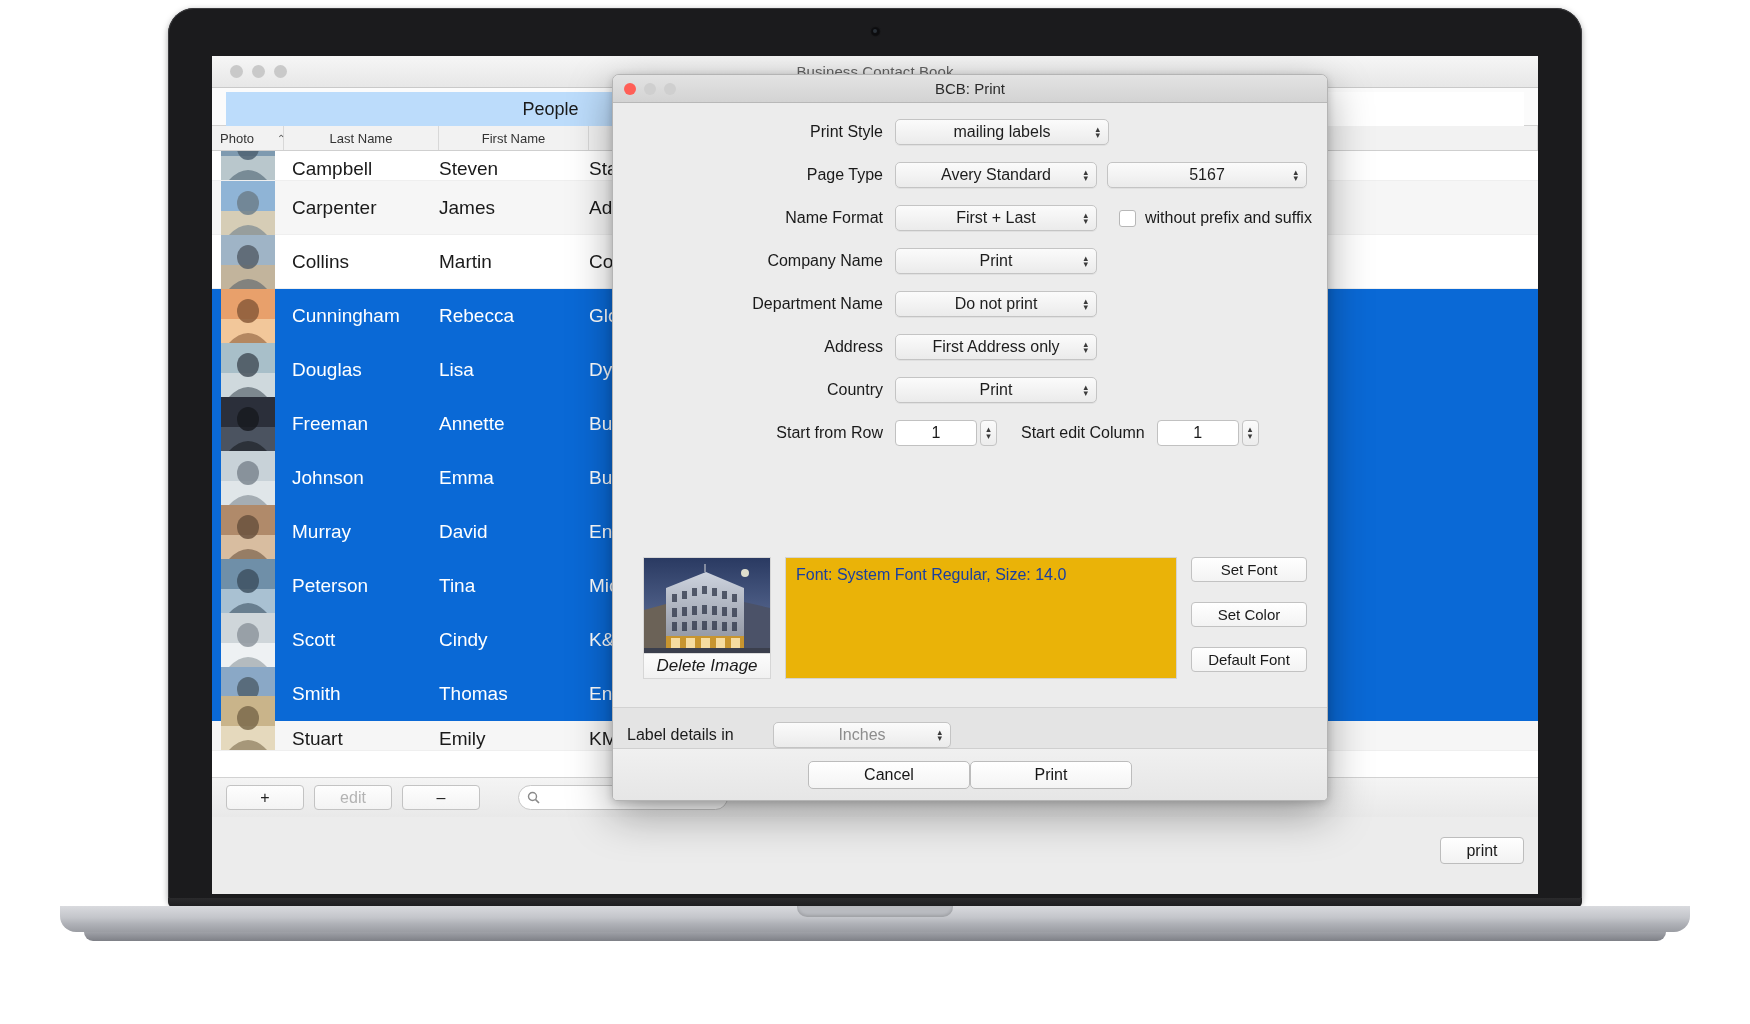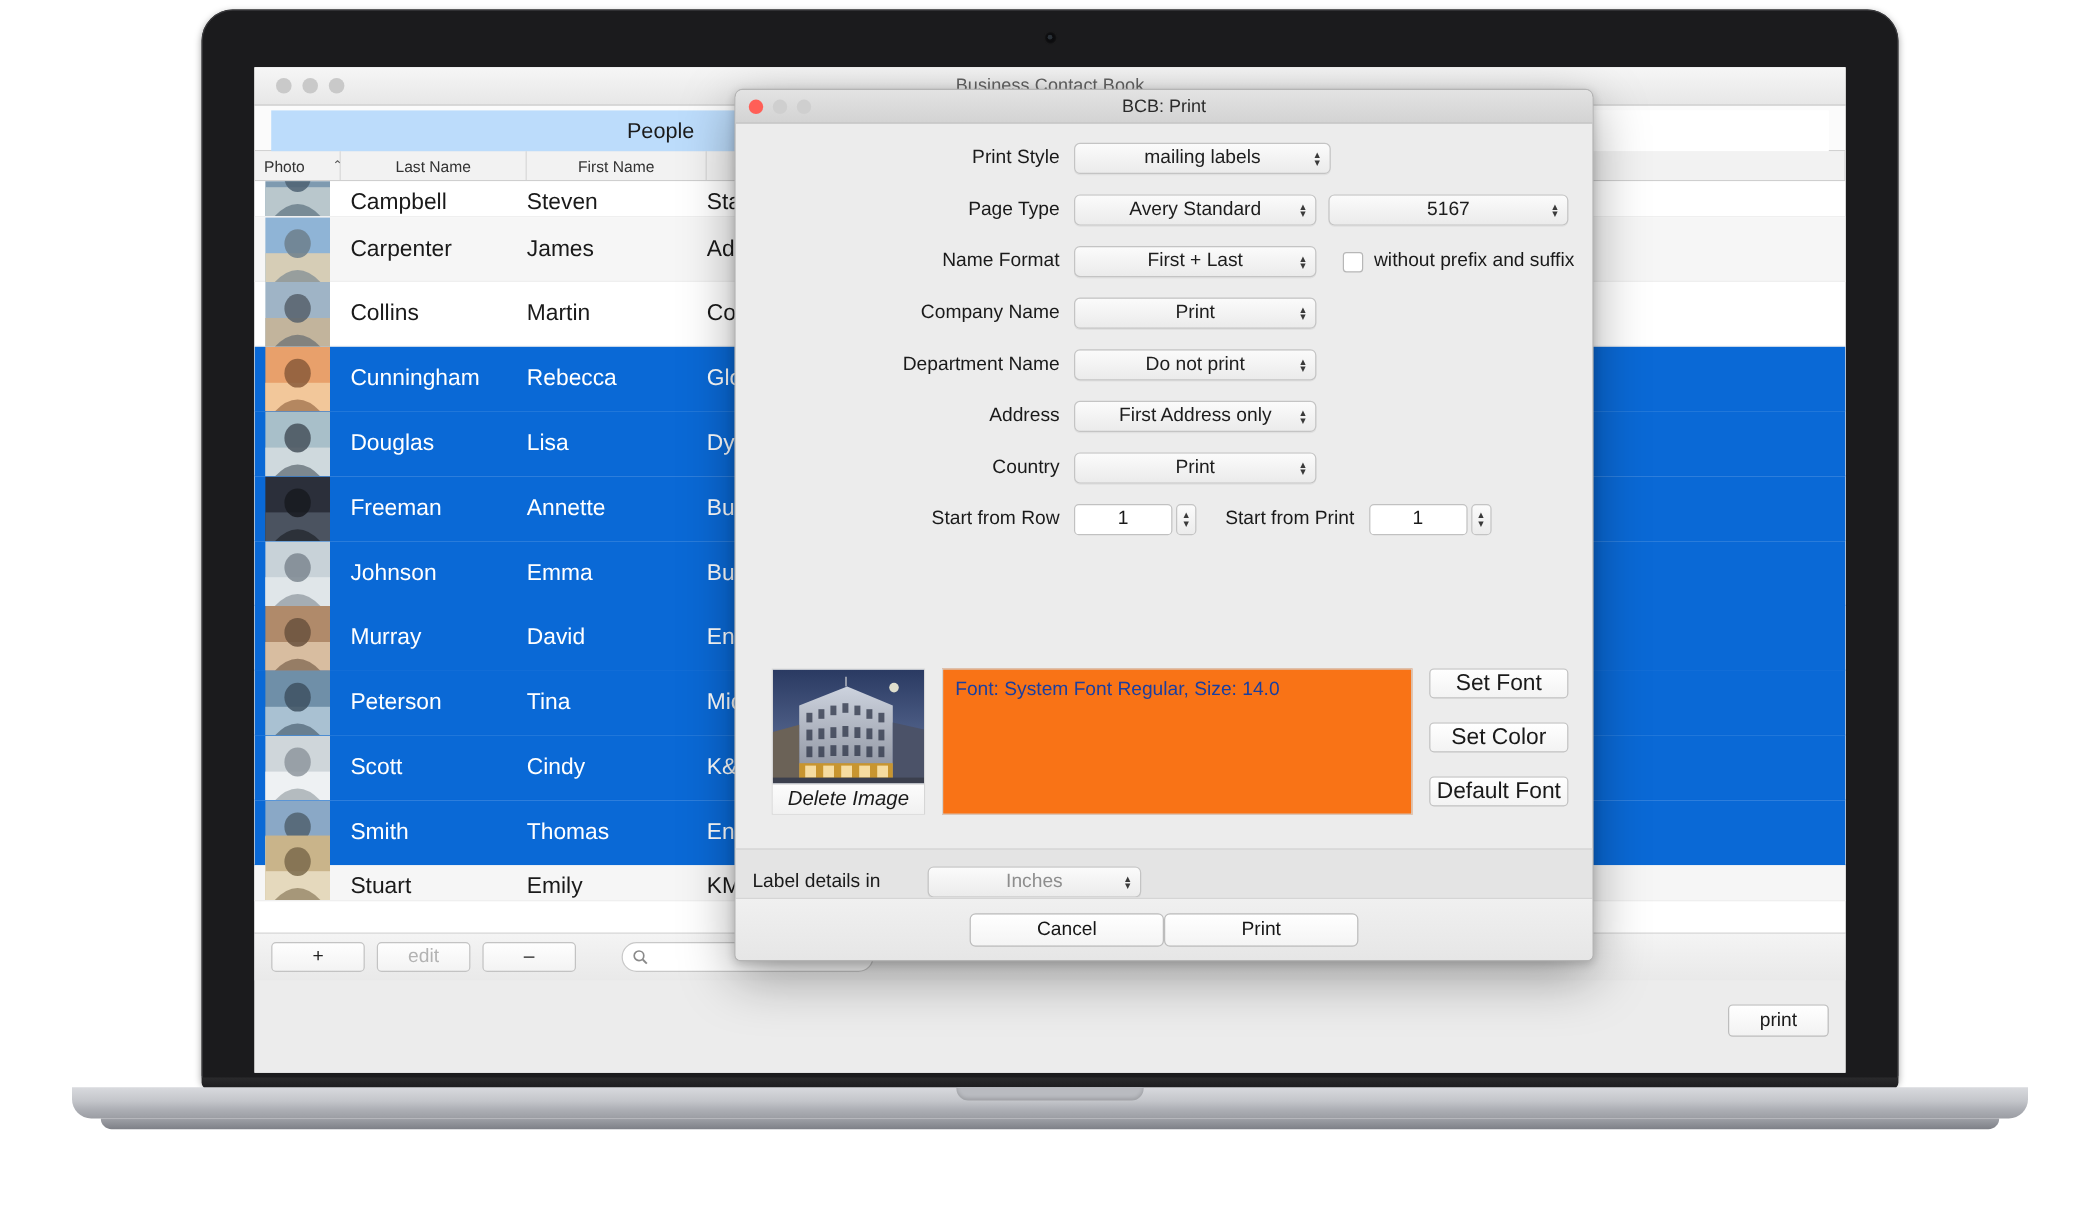--- a/index.html
+++ b/index.html
@@ -261,32 +261,32 @@
   .img-thumb { width:126px; height:95px; display:block; }
   .del-img {
     width:126px; height:25px; font-size:17px; color:#1a1a1a;
     display:flex; align-items:center; justify-content:center;
     background: linear-gradient(180deg,#fcfcfc,#f1f1f1);
     border-top:1px solid #dcdcdc;
     font-style:italic;
   }
   .font-preview {
     position:absolute; left:172px; top:2px;
-    width:392px; height:122px; background:#f97316; border:1px solid #d3d3d3;
+    width:392px; height:122px; background:#eab308; border:1px solid #d3d3d3;
     padding:8px 10px; font-size:16px; color:#1a3fa0;
   }
   .side-btns {
     position:absolute; left:578px; top:2px; width:116px;
     display:flex; flex-direction:column; gap:20px;
   }
   .sbtn {
     height:25px; border:1px solid #c2c2c2; border-radius:4px;
     background: linear-gradient(180deg,#ffffff,#f3f3f3);
     display:flex; align-items:center; justify-content:center;
-    font-size:19px; color:#1a1a1a;
+    font-size:15px; color:#1a1a1a;
   }
 
   
   .details-sect {
     position:absolute; left:0; right:0; top:604px; bottom:0;
     background:#e4e4e4; border-top:1px solid #d2d2d2;
     padding: 14px 0 0 0; overflow:hidden;
   }
   .det-row { display:flex; align-items:center; padding-left:14px; margin-bottom:18px; }
   .det-label { font-size:16px; color:#1a1a1a; }
@@ -622,21 +622,21 @@
           </div>
         </div>
 
         <div class="frm-row">
           <div class="frm-label lbl-w">Start from Row</div>
           <div class="num-field">1</div>
           <div class="stepper">
               <span>▴</span>
               <span>▾</span>
             </div>
-          <div class="frm-label" style="margin-left:24px;padding-right:12px">Start from Print</div>
+          <div class="frm-label" style="margin-left:24px;padding-right:12px">Start edit Column</div>
           <div class="num-field">1</div>
           <div class="stepper">
               <span>▴</span>
               <span>▾</span>
             </div>
         </div>
 
         <div class="font-sect">
           <div class="img-box">
             <svg class="img-thumb" viewBox="0 0 126 95" preserveAspectRatio="none">

